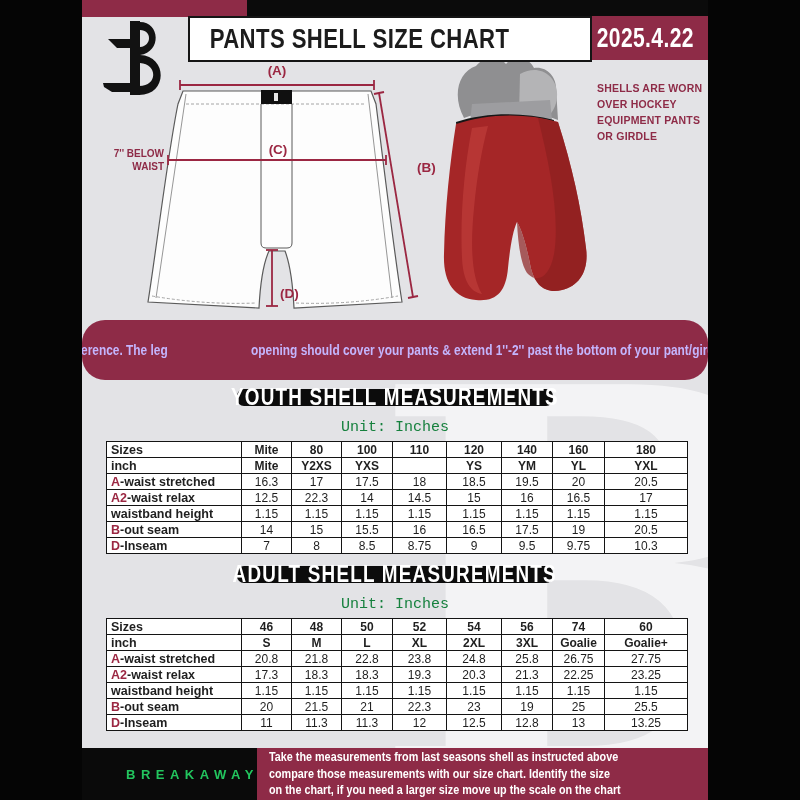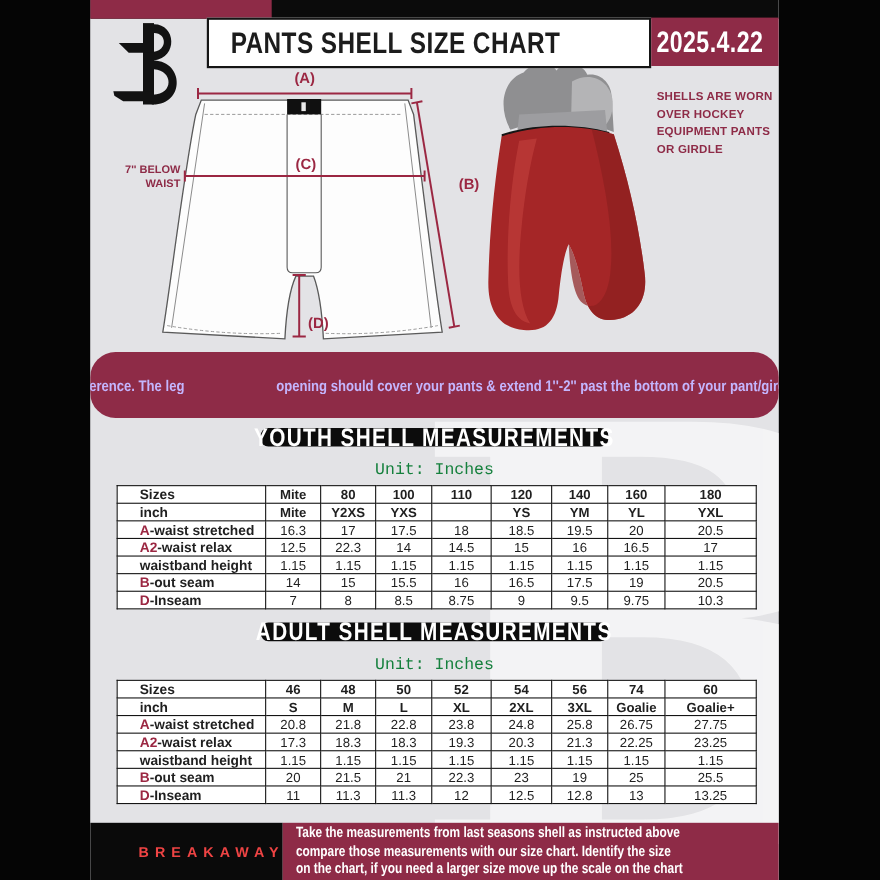--- a/index.html
+++ b/index.html
@@ -35,26 +35,26 @@
         border-radius:7px;color:#fff;display:flex;align-items:center;justify-content:center;z-index:2;}
   .sec-banner .t{font-size:23px;font-weight:bold;letter-spacing:1.5px;transform:scaleX(0.82);white-space:nowrap;}
   #youth-banner{top:389px;} #adult-banner{top:566px;}
   .unit{position:absolute;left:0;width:626px;text-align:center;font-size:15px;color:#15803d;z-index:2;font-family:Liberation Mono, monospace;}
   #youth-unit{top:419px;} #adult-unit{top:596px;}
   table.size-table{position:absolute;left:24px;width:581px;border-collapse:collapse;
         table-layout:fixed;background:#fff;z-index:2;}
   #youth-table{top:441px;} #adult-table{top:618px;}
   table.size-table td{border:1.6px solid #141414;font-size:12px;color:#1f1f1f;
         text-align:center;height:15px;padding:0 2px;overflow:hidden;white-space:nowrap;}
-  table.size-table td.lbl{text-align:left;padding-left:20px;font-weight:bold;font-size:12.5px;}
+  table.size-table td.lbl{text-align:left;padding-left:4px;font-weight:bold;font-size:12.5px;}
   table.size-table tr.hdr td{font-weight:bold;}
   .pfx{color:#9b2742;}
   .footer-black{position:absolute;left:0;top:748px;width:175px;height:52px;background:#0a0a0a;
         display:flex;align-items:center;padding-left:22px;box-sizing:border-box;z-index:3;}
-  .footer-black .brand{color:#ef4444;font-size:13px;font-weight:bold;letter-spacing:5.5px;margin-left:22px;}
+  .footer-black .brand{color:#22c55e;font-size:13px;font-weight:bold;letter-spacing:5.5px;margin-left:22px;}
   .footer-maroon{position:absolute;left:175px;top:748px;width:451px;height:52px;background:#8e2b47;
         color:#fff;display:flex;flex-direction:column;justify-content:center;
         padding-left:12px;box-sizing:border-box;z-index:3;}
   .footer-maroon .ln{font-size:13.5px;font-weight:bold;line-height:16.6px;white-space:nowrap;
         transform:scaleX(0.8);transform-origin:left center;}
   svg text{font-family:"Liberation Sans", sans-serif;}
   .mlabel{fill:#9b2742;font-weight:bold;font-size:13.5px;}
   .wnote{fill:#8e2b47;font-weight:bold;font-size:10px;}
 </style>
 </head>

